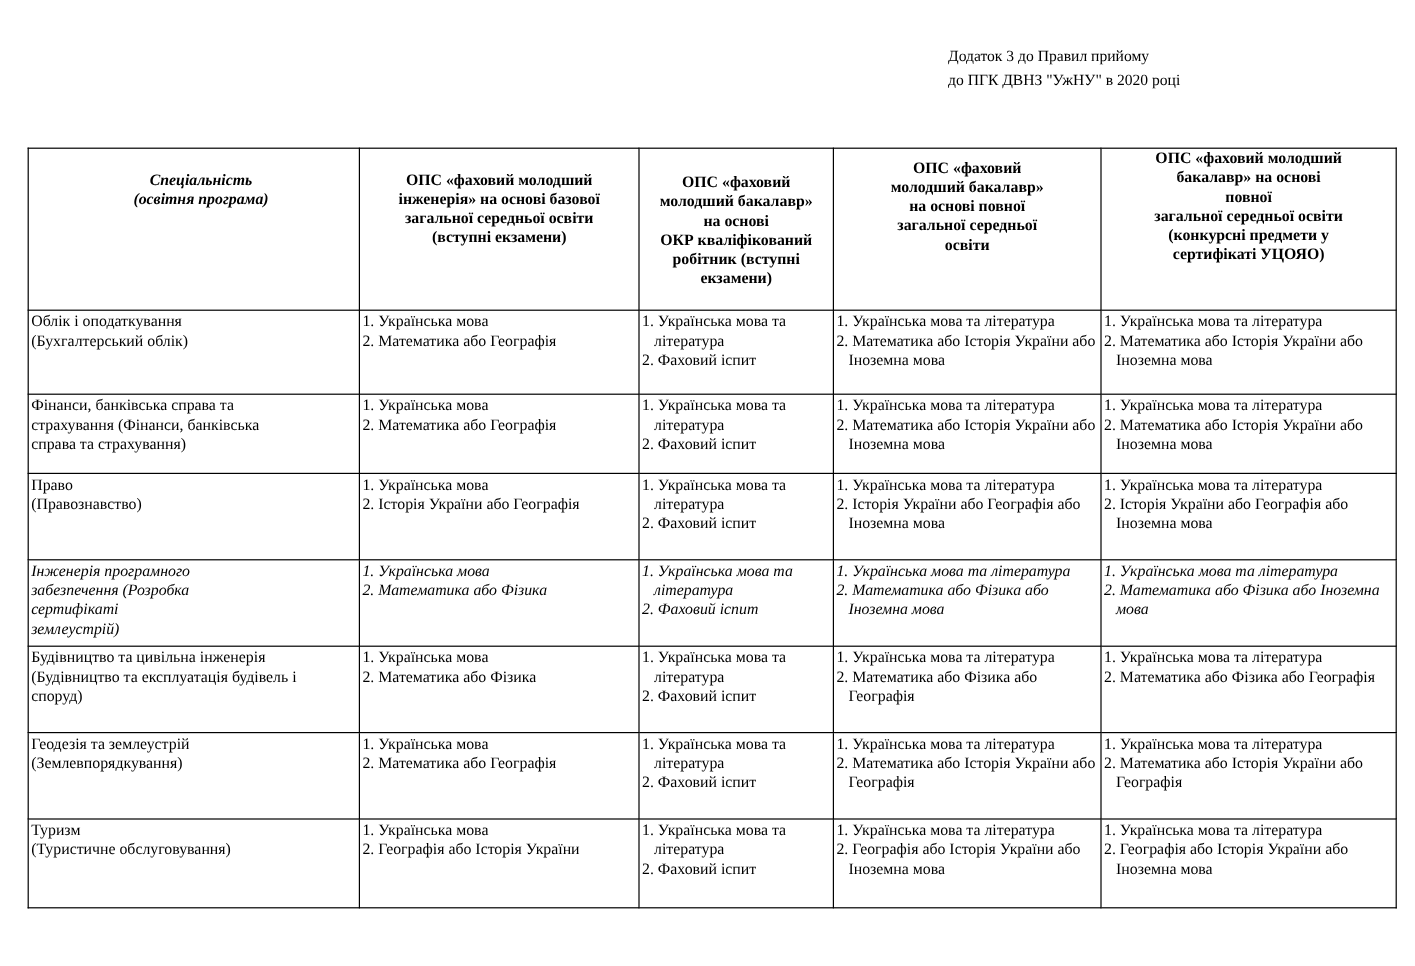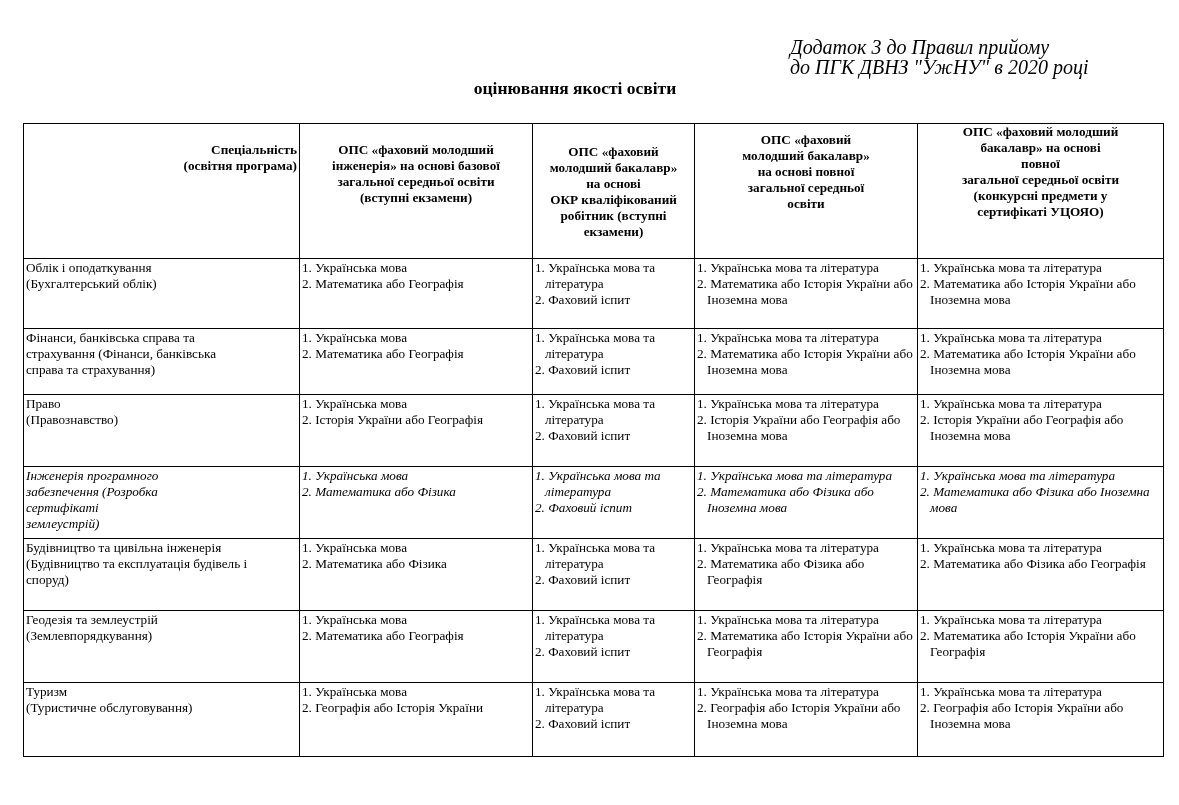--- a/index.html
+++ b/index.html
@@ -12,22 +12,21 @@
       height: 805px;
       position: relative;
       font-family: "Liberation Serif", "DejaVu Serif", serif;
       color: #000;
       overflow: hidden;
     }
     .annex {
       position: absolute;
       left: 790px;
       top: 37px;
-      font-style: italic;
-      font-size: 20px;
+      font-size: 13px;
       line-height: 20px;
       white-space: nowrap;
     }
     .annex div { display: block; }
     .title {
       position: absolute;
       left: 150px;
       top: 78px;
       width: 850px;
       text-align: center;
@@ -53,24 +52,25 @@
     table.exams th {
       font-weight: bold;
       text-align: center;
       vertical-align: middle;
       font-size: 13.2px;
       line-height: 16px;
       height: 116px;
       padding-top: 2px;
     }
     table.exams th.spec-head {
-      text-align: right;
+      text-align: center;
       vertical-align: top;
       padding-top: 18px;
       padding-left: 14px;
+      font-style: italic;
     }
     table.exams th.col2-head { vertical-align: top; padding-top: 18px; }
     table.exams th.col4-head { vertical-align: top; padding-top: 8px; }
     table.exams th.col5-head { vertical-align: top; padding-top: 0px; }
     .hline { display: block; }
     .item {
       display: block;
       padding-left: 10px;
       text-indent: -10px;
     }
@@ -86,21 +86,20 @@
   </style>
 </head>
 <body>
 
 <div class="annex">
   <div>Додаток 3 до Правил прийому</div>
   <div>до ПГК ДВНЗ "УжНУ" в 2020 році</div>
 </div>
 
 <div class="title">
-  <div>оцінювання якості освіти</div>
 </div>
 
 <table class="exams">
   <colgroup>
     <col style="width:276px">
     <col style="width:233px">
     <col style="width:162px">
     <col style="width:223px">
     <col style="width:246px">
   </colgroup>

